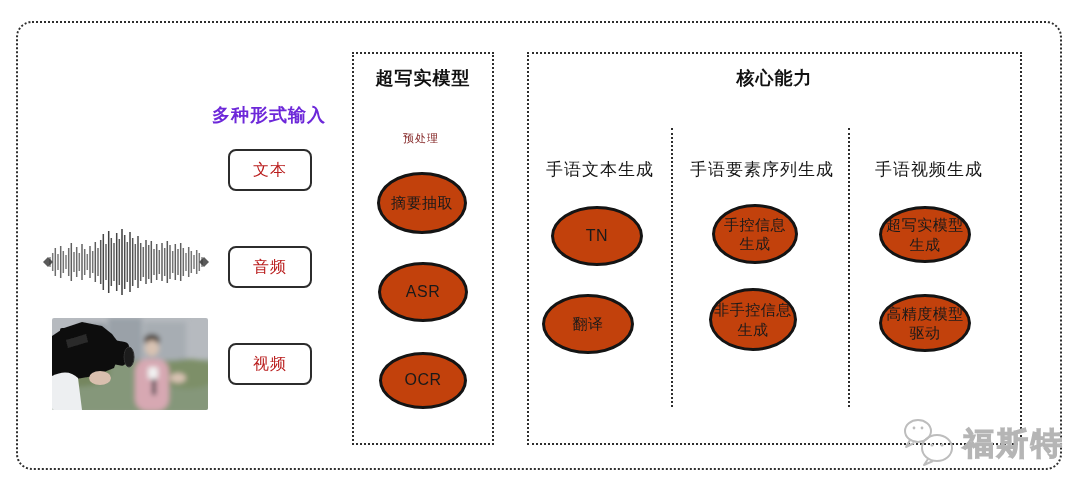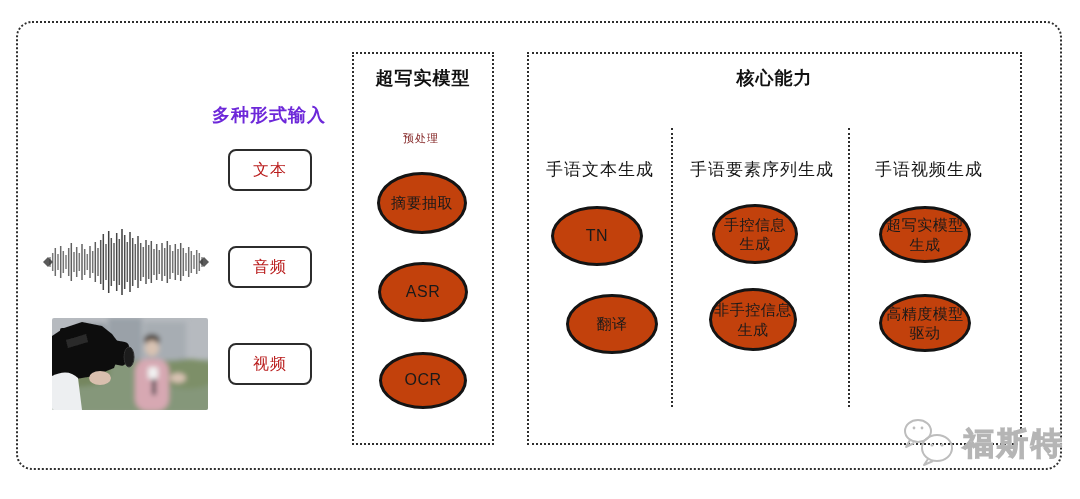--- a/index.html
+++ b/index.html
@@ -194,21 +194,21 @@
   <div class="divider-v" style="left:671px;"></div>
   <div class="divider-v" style="left:848px;"></div>
 
   <div class="col-header" style="left:527px;width:146px;">手语文本生成</div>
   <div class="col-header" style="left:681px;width:162px;">手语要素序列生成</div>
   <div class="col-header" style="left:853px;width:152px;">手语视频生成</div>
 
   <div class="ellipse latin" style="left:551px;top:206px;width:92px;height:60px;">
     <span>TN</span>
   </div>
-  <div class="ellipse" style="left:566px;top:294px;width:92px;height:60px;text-align:right;">
+  <div class="ellipse" style="left:542px;top:294px;width:92px;height:60px;text-align:right;">
     <span>翻译</span>
   </div>
 
   <div class="ellipse" style="left:712px;top:204px;width:86px;height:60px;">
     <span>手控信息
 生成</span>
   </div>
   <div class="ellipse" style="left:709px;top:288px;width:88px;height:63px;">
     <span>非手控信息
 生成</span>

